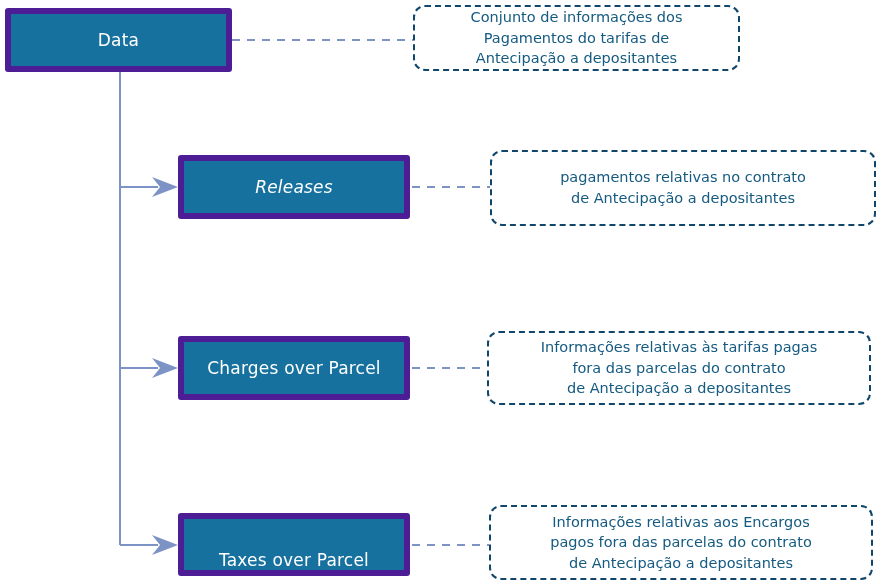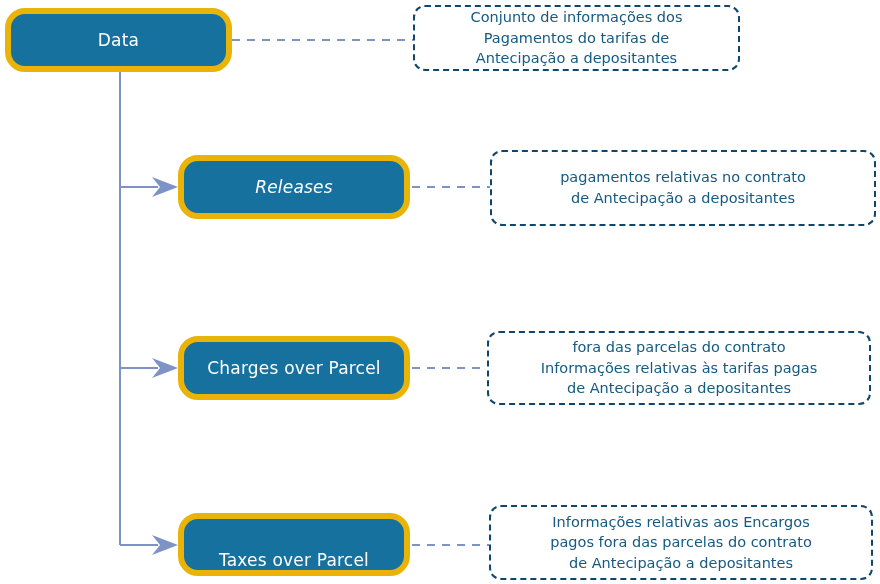--- a/index.html
+++ b/index.html
@@ -18,22 +18,22 @@
   .connectors {
     position: absolute;
     left: 0; top: 0;
     width: 880px; height: 584px;
     pointer-events: none;
   }
   .node {
     position: absolute;
     box-sizing: border-box;
     background: #17719f;
-    border: 6px solid #eab308;
-    border-radius: 20px;
+    border: 6px solid #4c1d95;
+    border-radius: 3px;
     display: flex;
     align-items: center;
     justify-content: center;
     color: #ffffff;
     font-size: 17px;
     letter-spacing: 0.2px;
   }
   .note {
     position: absolute;
     box-sizing: border-box;
@@ -105,22 +105,22 @@
     <div class="line">Pagamentos do tarifas de</div>
     <div class="line">Antecipação a depositantes</div>
   </div>
 
   <div class="note" id="note-releases">
     <div class="line">pagamentos relativas no contrato</div>
     <div class="line">de Antecipação a depositantes</div>
   </div>
 
   <div class="note" id="note-charges">
+    <div class="line">Informações relativas às tarifas pagas</div>
     <div class="line">fora das parcelas do contrato</div>
-    <div class="line">Informações relativas às tarifas pagas</div>
     <div class="line">de Antecipação a depositantes</div>
   </div>
 
   <div class="note" id="note-taxes">
     <div class="line">Informações relativas aos Encargos</div>
     <div class="line">pagos fora das parcelas do contrato</div>
     <div class="line">de Antecipação a depositantes</div>
   </div>
 
 </div>

